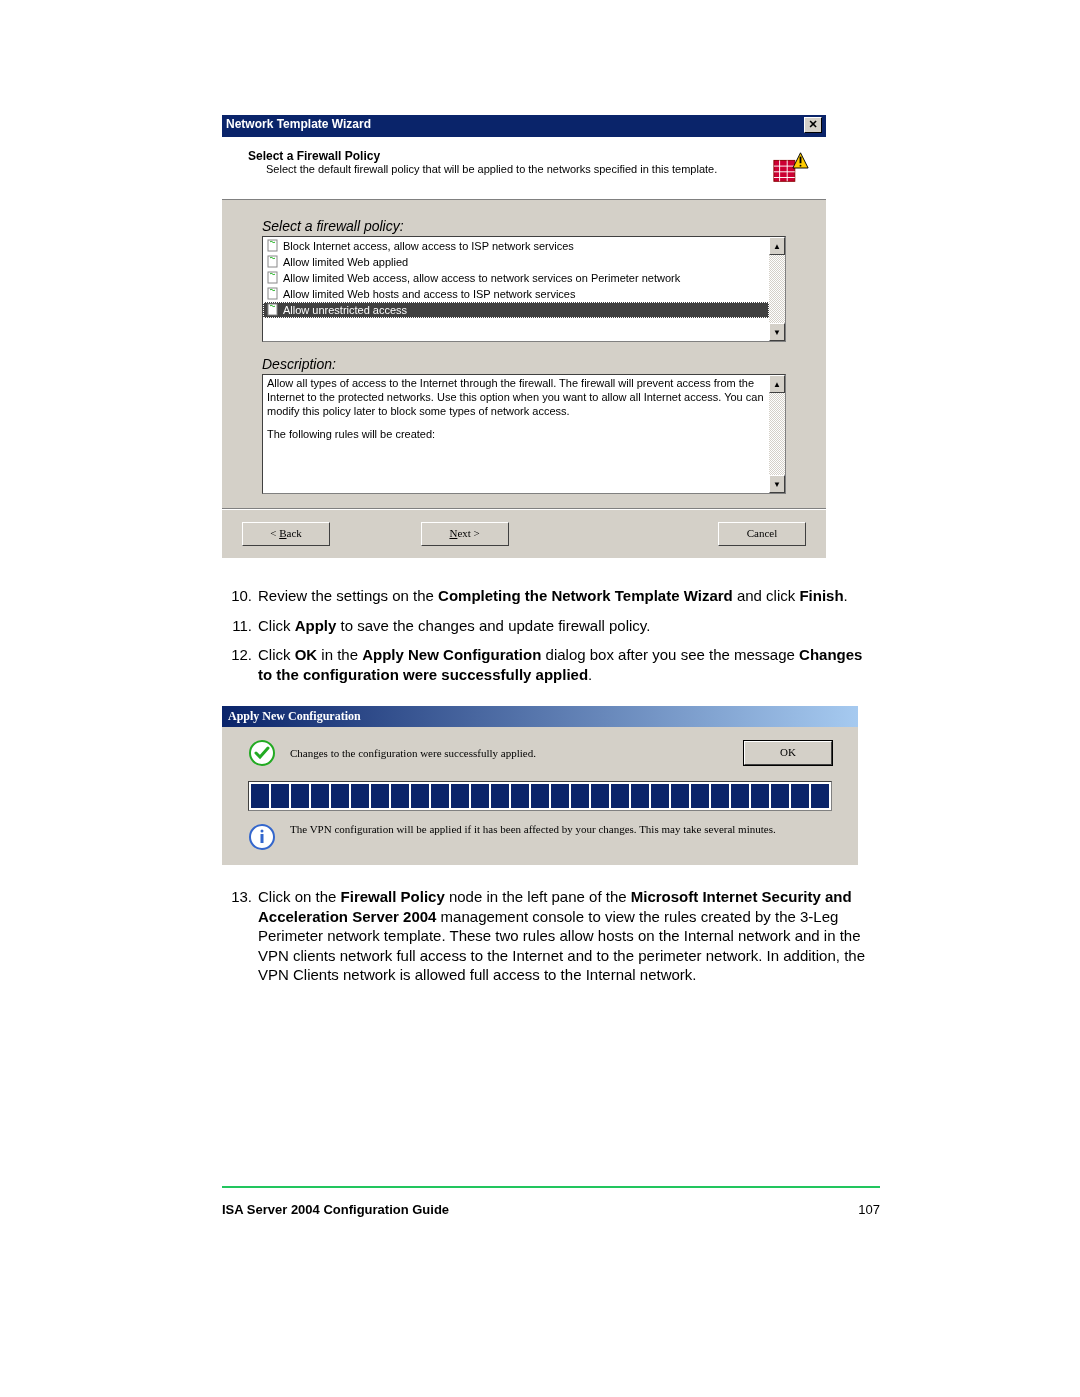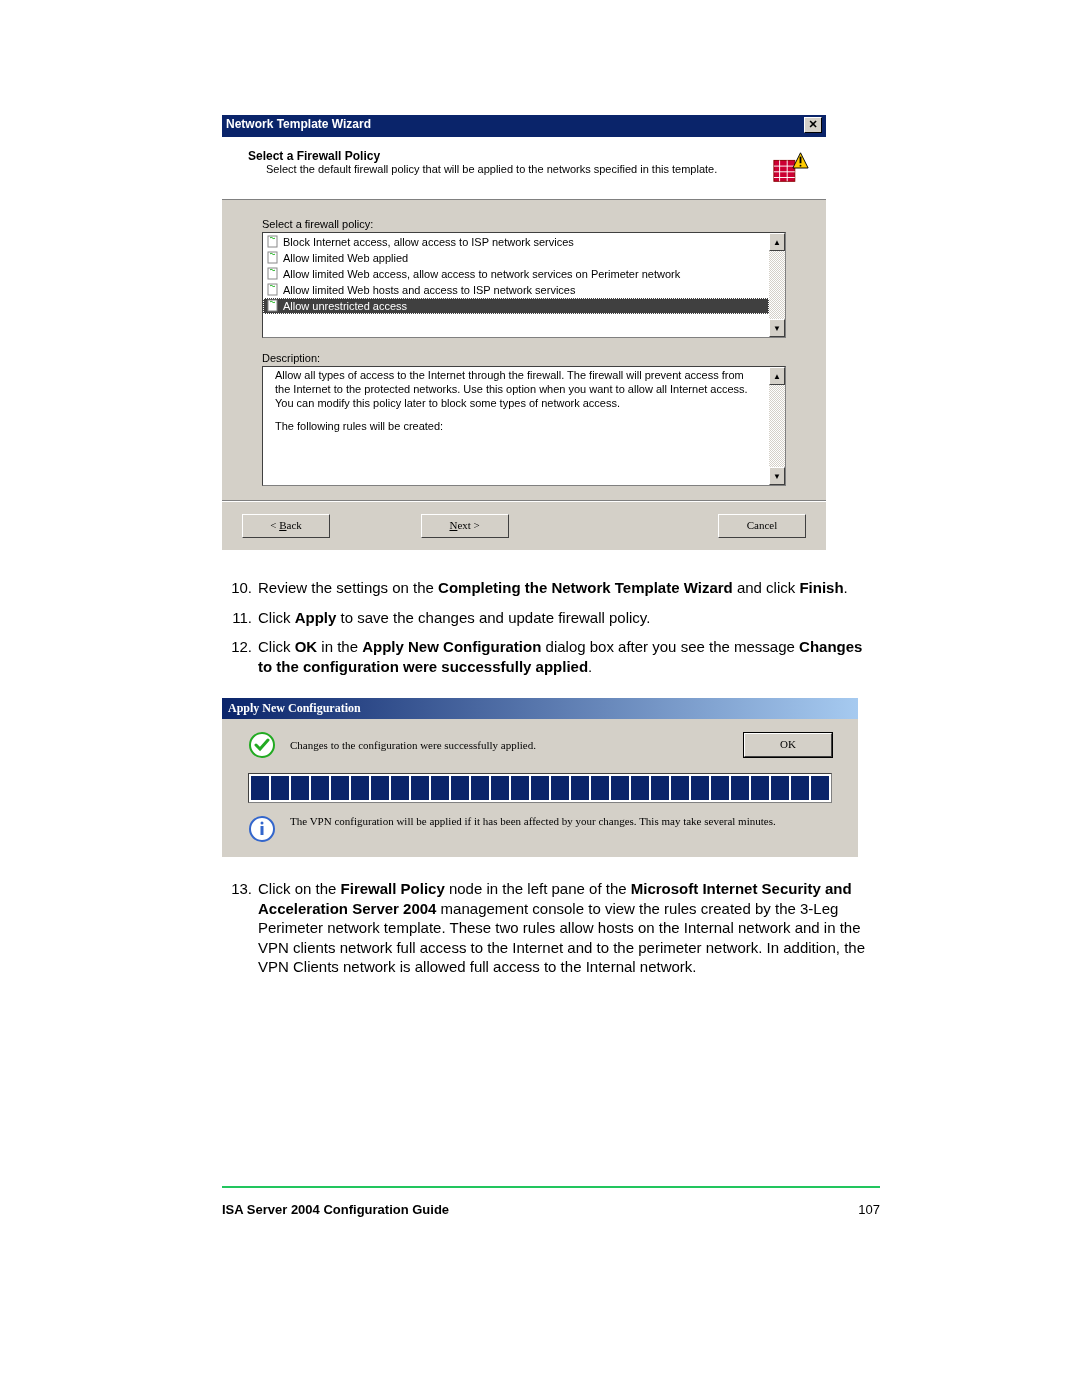--- a/index.html
+++ b/index.html
@@ -58,21 +58,21 @@
   .wiz-header-sub { padding-left: 18px; font-size:11px; }
   .wiz-header-icon {
     width: 40px; flex: 0 0 40px;
     display: flex; align-items: flex-start;
   }
   .wiz-header-icon svg { width: 38px; height: 38px; }
   .wiz-body {
     background: #d4d0c8;
     padding: 18px 40px 6px 40px;
   }
-  .lbl { font-size: 11px; margin-bottom: 2px; }
+  .lbl { font-size: 14px; margin-bottom: 2px; font-style: italic; }
   .listbox {
     background: #fff;
     border: 1px solid #808080;
     border-top-color: #404040; border-left-color: #404040;
     height: 104px;
     display: flex;
     font-size: 11px;
   }
   .listbox-items { flex: 1; padding: 1px 0; overflow: hidden; }
   .li {
@@ -99,21 +99,21 @@
   .scrolltrack { flex:1; background: repeating-conic-gradient(#fff 0 25%, #d4d0c8 0 50%) 0 0/2px 2px; }
   .descbox {
     background: #fff;
     border: 1px solid #808080;
     border-top-color:#404040; border-left-color:#404040;
     height: 118px;
     display: flex;
     font-size: 11px;
     margin-bottom: 8px;
   }
-  .descbox-content { flex:1; padding: 2px 12px; line-height: 1.25; overflow:hidden;}
+  .descbox-content { flex:1; padding: 2px 4px; line-height: 1.25; overflow:hidden;}
   .rules-cut { margin-top:12px; font-size:11px; white-space:pre; overflow:hidden; }
   .wiz-divider { border-top:1px solid #808080; border-bottom:1px solid #fff; height:0; }
   .wiz-buttons {
     padding: 12px 20px;
     display:flex; justify-content:space-between; gap: 8px;
   }
   .wiz-buttons .spacer { width: 28px; }
   .win-btn {
     width: 86px; height: 22px;
     background: #d4d0c8;

